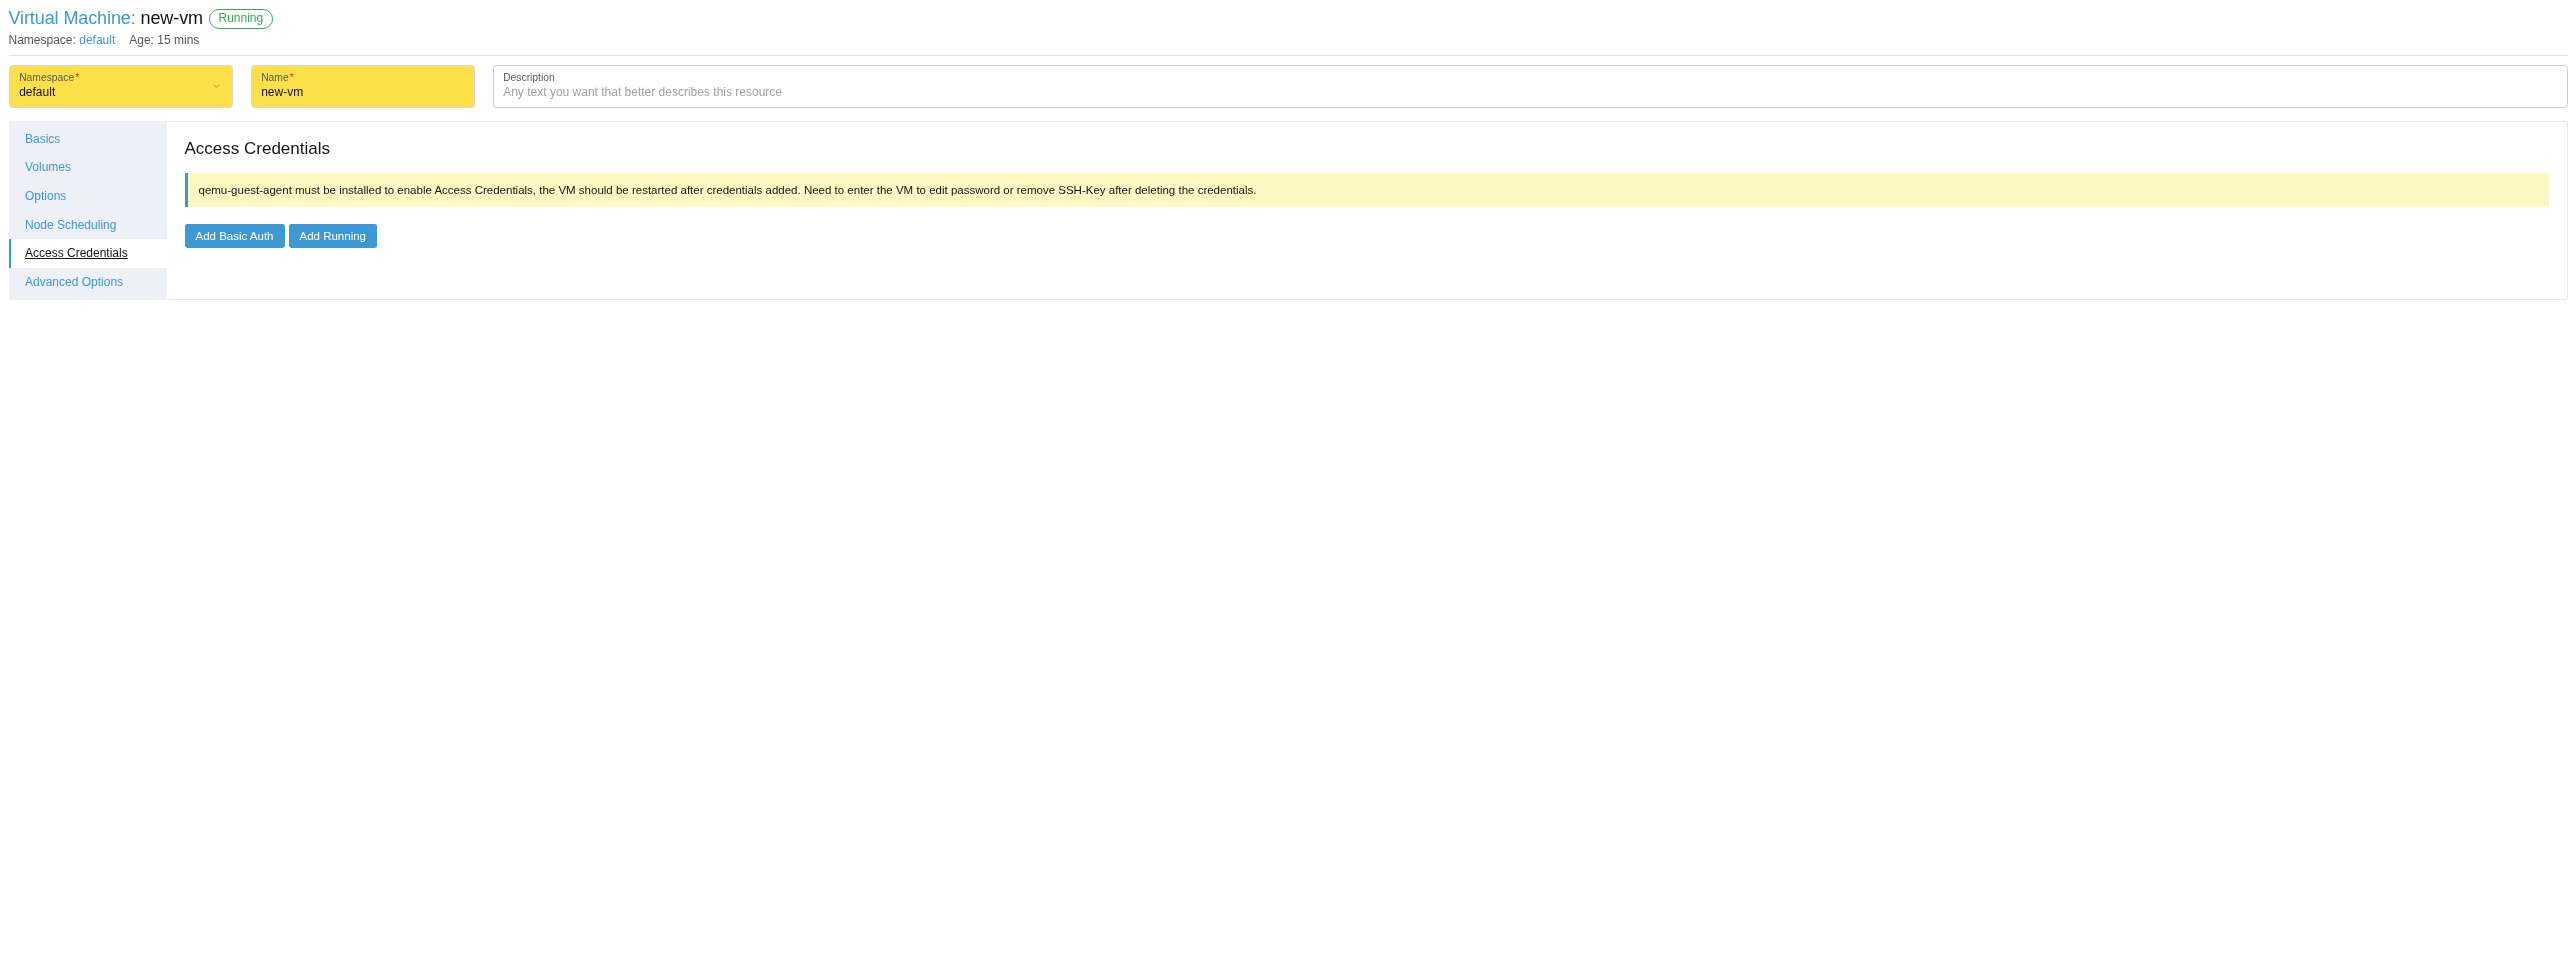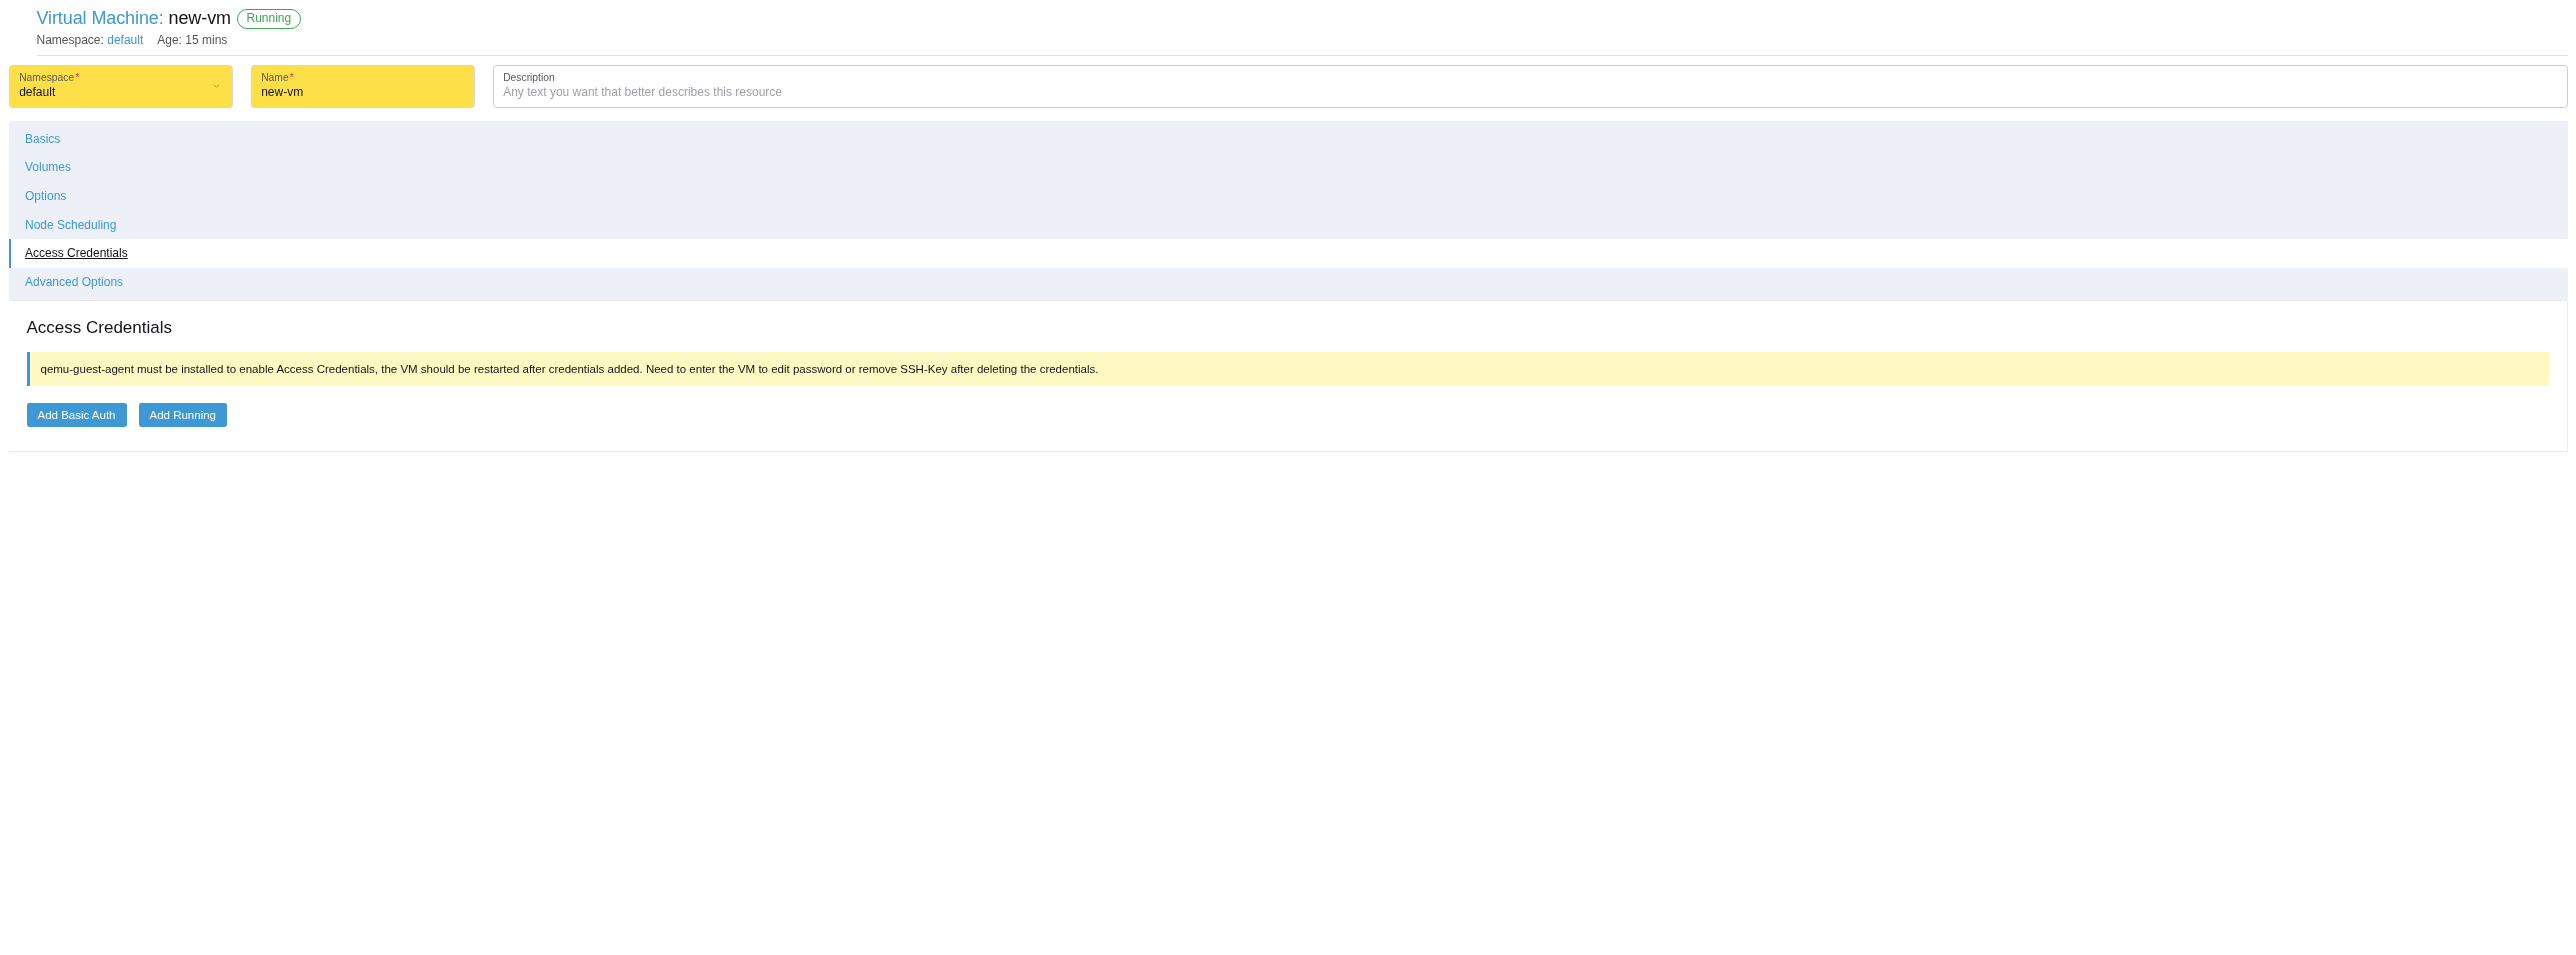--- a/index.html
+++ b/index.html
@@ -13,21 +13,20 @@
   a { color: #3d98d3; text-decoration: none; }
 
   .page {
     padding: 6px 8.5px 0 8.5px;
   }
 
   
   .hdr {
     padding: 2.4px 0 8.5px 0;
     border-bottom: 0.6px solid #e1e1e1;
-    margin-left: 28px;
   }
   .hdr-title-line {
     display: flex;
     align-items: center;
     gap: 6px;
   }
   .hdr-title {
     font-size: 18px;
     font-weight: 400;
     letter-spacing: -0.1px;
@@ -92,21 +91,20 @@
     color: #8b8f94;
   }
   .field .chevron svg { display: block; }
 
   
   .body {
     display: flex;
     margin-top: 13.3px;
     border-radius: 2.4px;
     background: #ffffff;
-    flex-direction: column;
   }
   .tabs {
     flex: 0 0 158px;
     background: #edf1f7;
     border-radius: 2.4px 0 0 2.4px;
     padding: 3.6px 0;
   }
   .tab {
     display: block;
     padding: 7.3px 14.5px;
@@ -136,21 +134,21 @@
   }
   .info-banner {
     border-left: 3px solid #3d98d3;
     background: #fef9c3;
     padding: 8.5px 11px;
     font-size: 11.5px;
     line-height: 1.45;
     color: #141419;
     margin-bottom: 17px;
   }
-  .actions { display: flex; gap: 12px; }
+  .actions { display: flex; gap: 4px; }
   .btn {
     background: #3d98d3;
     color: #ffffff;
     border: none;
     padding: 6px 11px;
     font-size: 11.5px;
     border-radius: 2.4px;
     cursor: pointer;
   }
 </style>

